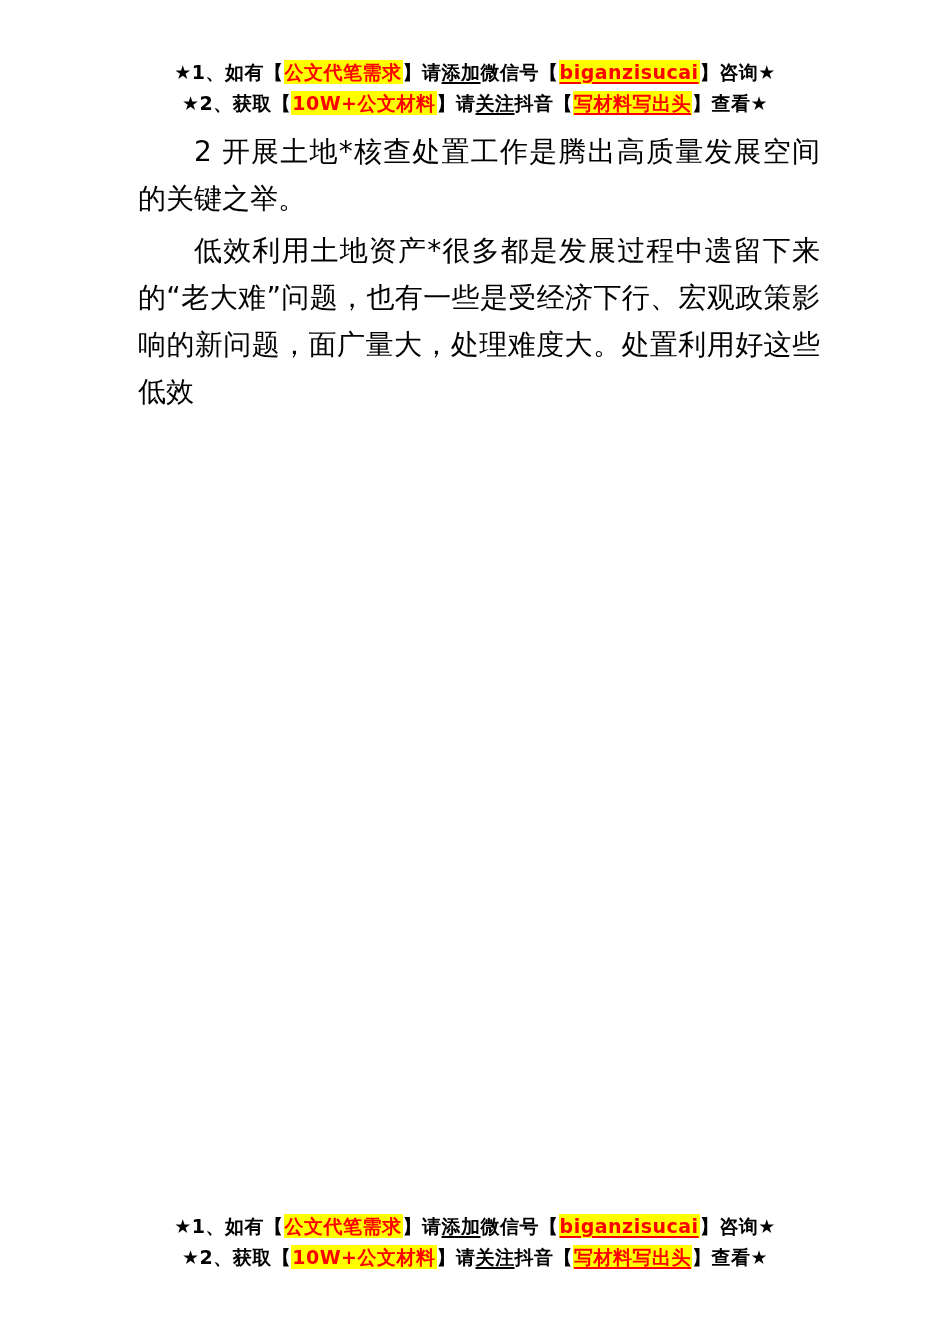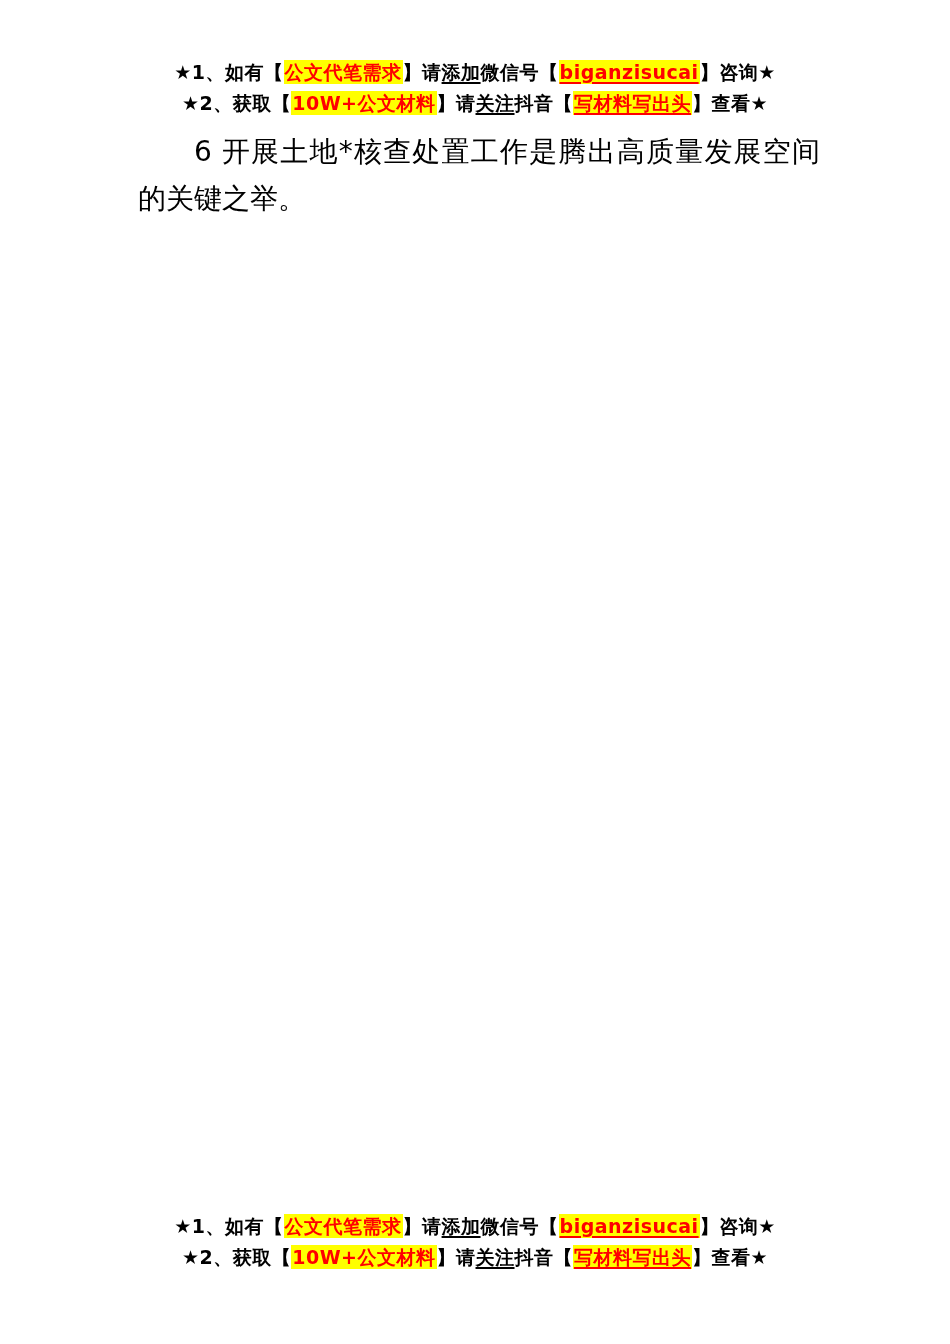--- a/index.html
+++ b/index.html
@@ -59,21 +59,22 @@
 <div class="banner banner-top">
   <div class="banner-line">
     <span>★1、如有【</span><span class="hl">公文代笔需求</span><span>】请</span><span class="u-black">添加</span><span>微信号【</span><span class="hl hl-u">biganzisucai</span><span>】咨询★</span>
   </div>
   <div class="banner-line">
     <span>★2、获取【</span><span class="hl">10W+公文材料</span><span>】请</span><span class="u-black">关注</span><span>抖音【</span><span class="hl hl-u">写材料写出头</span><span>】查看★</span>
   </div>
 </div>
 
 <div class="content">
-  <p class="indent">6 开展土地*核查处置工作是腾出高质量发展空间的关键之举。</p>
+  <p class="indent">2 开展土地*核查处置工作是腾出高质量发展空间的关键之举。</p>
+  <p class="indent">低效利用土地资产*很多都是发展过程中遗留下来的“老大难”问题，也有一些是受经济下行、宏观政策影响的新问题，面广量大，处理难度大。处置利用好这些低效</p>
 </div>
 
 <div class="banner banner-bottom">
   <div class="banner-line">
     <span>★1、如有【</span><span class="hl">公文代笔需求</span><span>】请</span><span class="u-black">添加</span><span>微信号【</span><span class="hl hl-u">biganzisucai</span><span>】咨询★</span>
   </div>
   <div class="banner-line">
     <span>★2、获取【</span><span class="hl">10W+公文材料</span><span>】请</span><span class="u-black">关注</span><span>抖音【</span><span class="hl hl-u">写材料写出头</span><span>】查看★</span>
   </div>
 </div>

